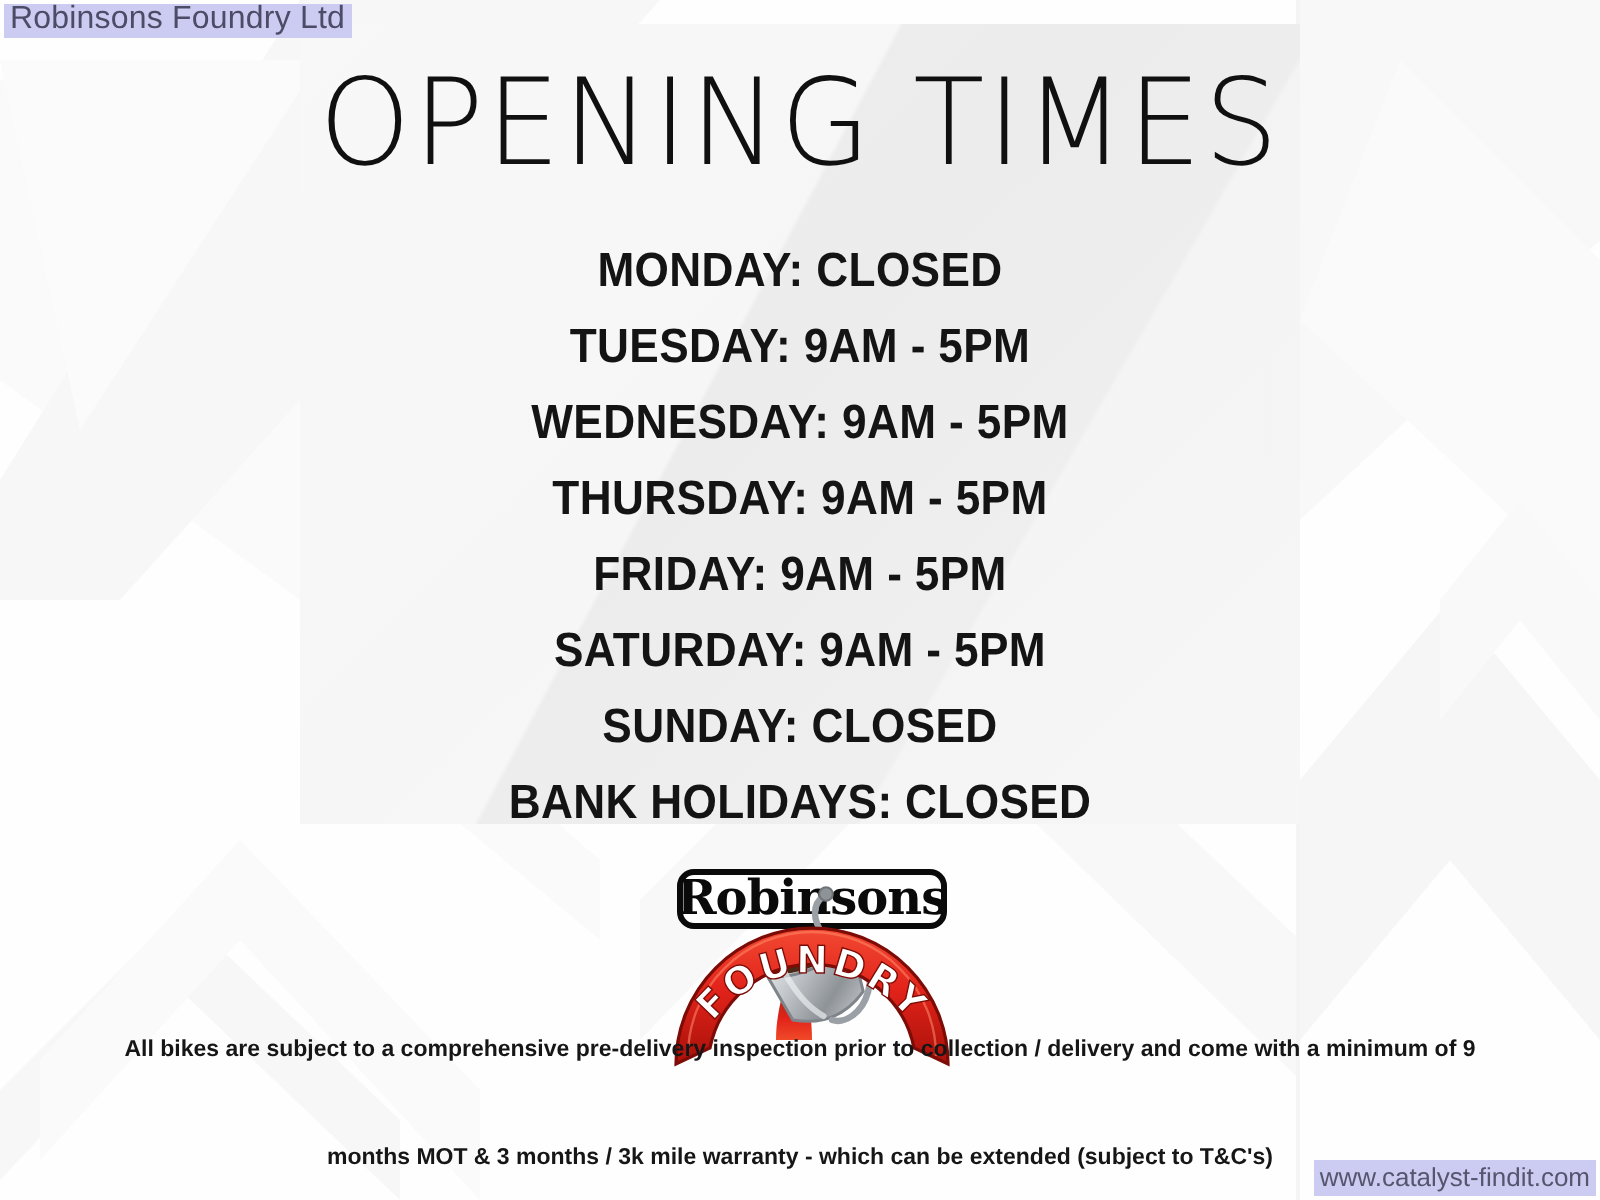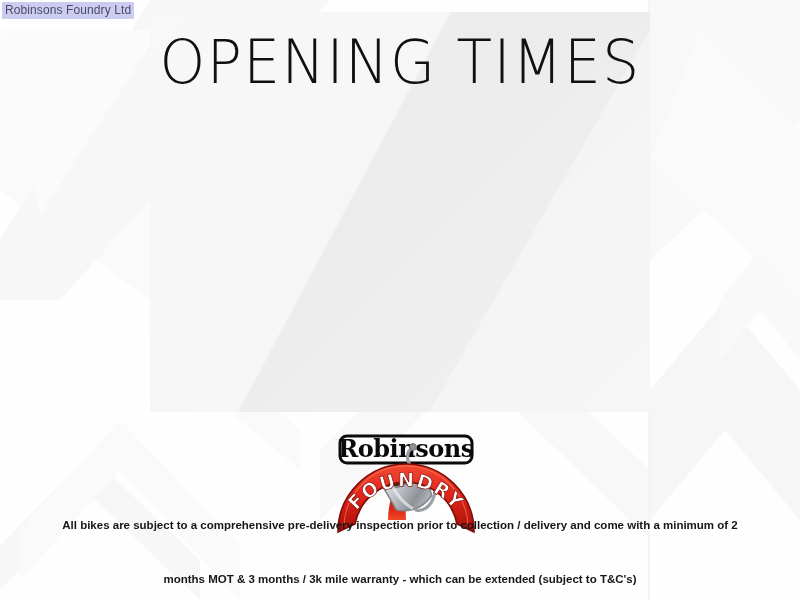--- a/index.html
+++ b/index.html
@@ -20,21 +20,21 @@
 
   
   .bg-layer { position:absolute; inset:0; overflow:hidden; }
   .bg-layer svg { position:absolute; inset:0; width:800px; height:600px; display:block; }
 
   
   .page-label {
     position:absolute; left:2px; top:2px;
     background:#ccccf2;
     color:#4c4c66;
-    font-size:12px;
+    font-size:16px;
     line-height:14px;
     padding:1px 3px 2px 3px;
     white-space:nowrap;
     letter-spacing:.1px;
     z-index:40;
   }
 
   
   .panel {
     position:absolute;
@@ -151,20 +151,30 @@
     </svg>
   </div>
 
   <div class="page-label">Robinsons Foundry Ltd</div>
 
   <div class="panel">
     <div class="panel-inner">
 
       <div class="headline">OPENING TIMES</div>
 
+      <div class="hours">
+        <div class="hour-row">MONDAY: CLOSED</div>
+        <div class="hour-row">TUESDAY: 9AM - 5PM</div>
+        <div class="hour-row">WEDNESDAY: 9AM - 5PM</div>
+        <div class="hour-row">THURSDAY: 9AM - 5PM</div>
+        <div class="hour-row">FRIDAY: 9AM - 5PM</div>
+        <div class="hour-row">SATURDAY: 9AM - 5PM</div>
+        <div class="hour-row">SUNDAY: CLOSED</div>
+        <div class="hour-row">BANK HOLIDAYS: CLOSED</div>
+      </div>
 
     </div>
   </div>
 
   <div class="logo">
     <svg viewBox="0 0 160 118" xmlns="http://www.w3.org/2000/svg">
       <defs>
         <linearGradient id="ladleGrad" x1="0" y1="0" x2="1" y2="1">
           <stop offset="0%" stop-color="#e6e8ea"></stop>
           <stop offset="35%" stop-color="#b8bcc1"></stop>
@@ -213,18 +223,19 @@
         <path d="M 12 112 A 66 66 0 0 1 148 112 L 131 104 A 52 52 0 0 0 29 104 Z" transform="translate(0,-12)" fill="url(#bannerGrad)" stroke="#7d0b06" stroke-width="1.6"></path>
         <path d="M 18 96 A 62 62 0 0 1 142 96" fill="none" stroke="#ff8a6a" stroke-width="1.2" opacity=".55"></path>
         <text font-family="DejaVu Sans, sans-serif" font-size="19" font-weight="bold" fill="#ffffff" stroke="#7d0b06" stroke-width="0.7" letter-spacing="1.5">
           <textPath href="#arcPath" startOffset="50%" text-anchor="middle">FOUNDRY</textPath>
         </text>
       </g>
     </svg>
   </div>
 
   <div class="disclaimer">
-    <span>All bikes are subject to a comprehensive pre-delivery inspection prior to collection / delivery and come with a minimum of 2</span>
+    <span>All bikes are subject to a comprehensive pre-delivery inspection prior to collection / delivery and come with a minimum of 9</span>
     <span class="l2">months MOT &amp; 3 months / 3k mile warranty - which can be extended (subject to T&amp;C's)</span>
   </div>
 
+  <div class="watermark">www.catalyst-findit.com</div>
 
 </div>
 
 </body></html>

